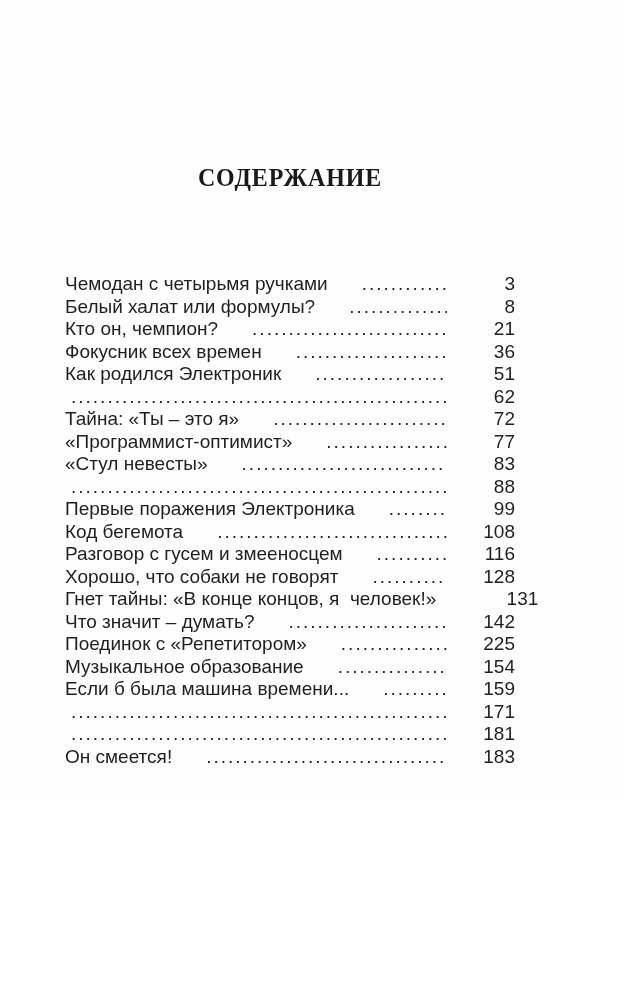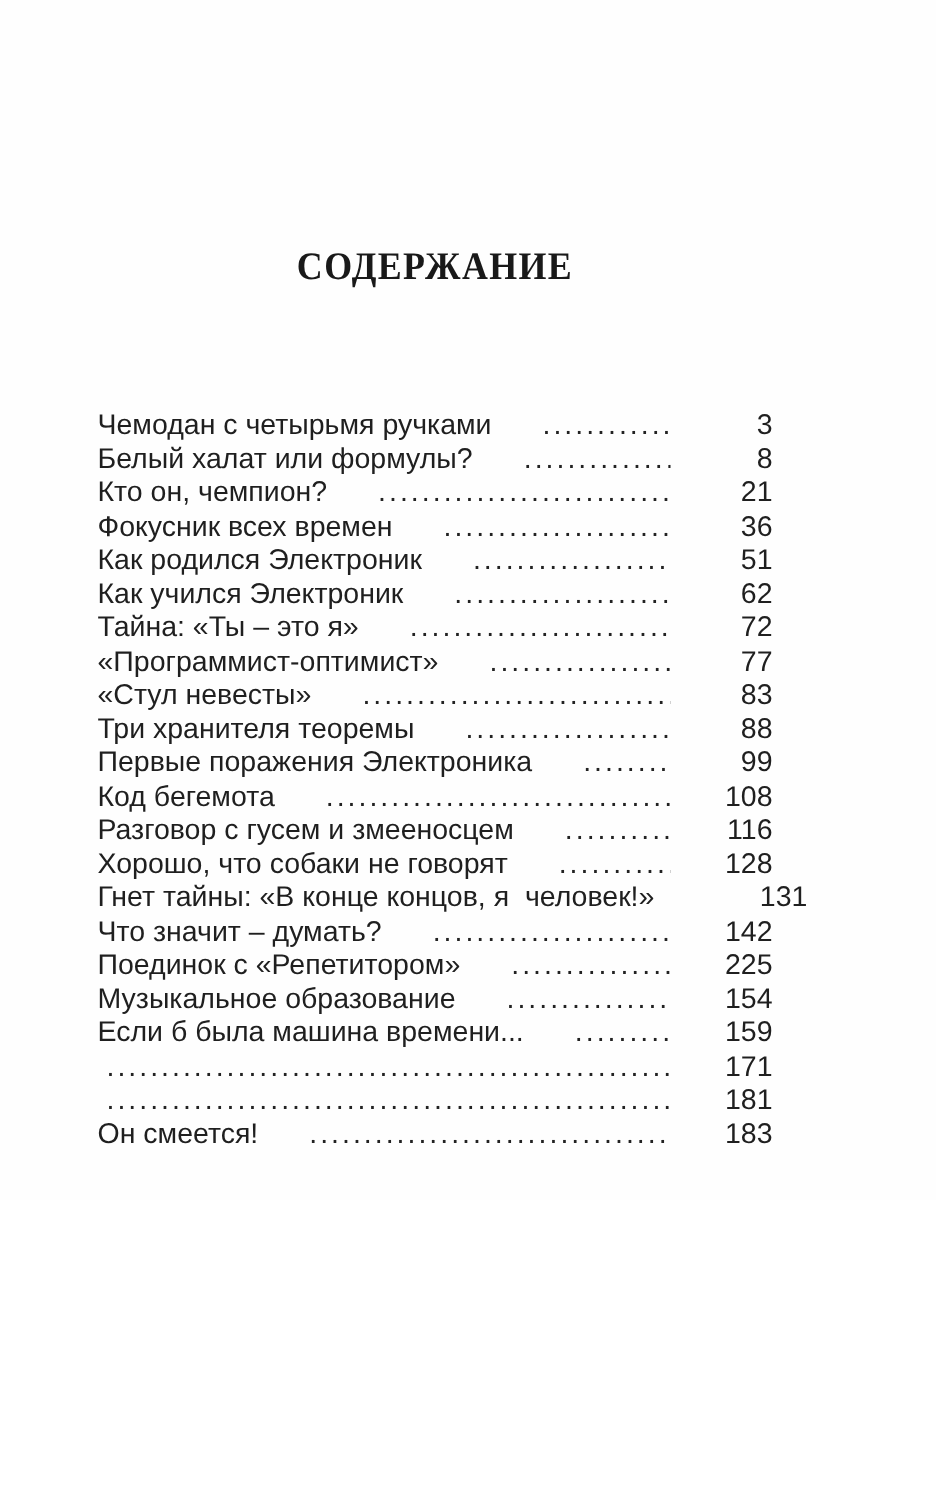--- a/index.html
+++ b/index.html
@@ -112,21 +112,20 @@
       </div>
 
 
       <div class="toc-row">
         <span class="toc-title">Как родился Электроник</span>
         <span class="toc-leader"></span>
         <span class="toc-page">51</span>
       </div>
 
       <div class="toc-row">
-        <span class="toc-title">Как учился Электроник</span>
         <span class="toc-leader"></span>
         <span class="toc-page">62</span>
       </div>
 
 
       <div class="toc-row">
         <span class="toc-title">Тайна: «Ты – это я»</span>
         <span class="toc-leader"></span>
         <span class="toc-page">72</span>
       </div>
@@ -137,21 +136,20 @@
         <span class="toc-page">77</span>
       </div>
 
       <div class="toc-row">
         <span class="toc-title">«Стул невесты»</span>
         <span class="toc-leader"></span>
         <span class="toc-page">83</span>
       </div>
 
       <div class="toc-row">
-        <span class="toc-title">Три хранителя теоремы</span>
         <span class="toc-leader"></span>
         <span class="toc-page">88</span>
       </div>
 
       <div class="toc-row">
         <span class="toc-title">Первые поражения Электроника</span>
         <span class="toc-leader"></span>
         <span class="toc-page">99</span>
       </div>
 

